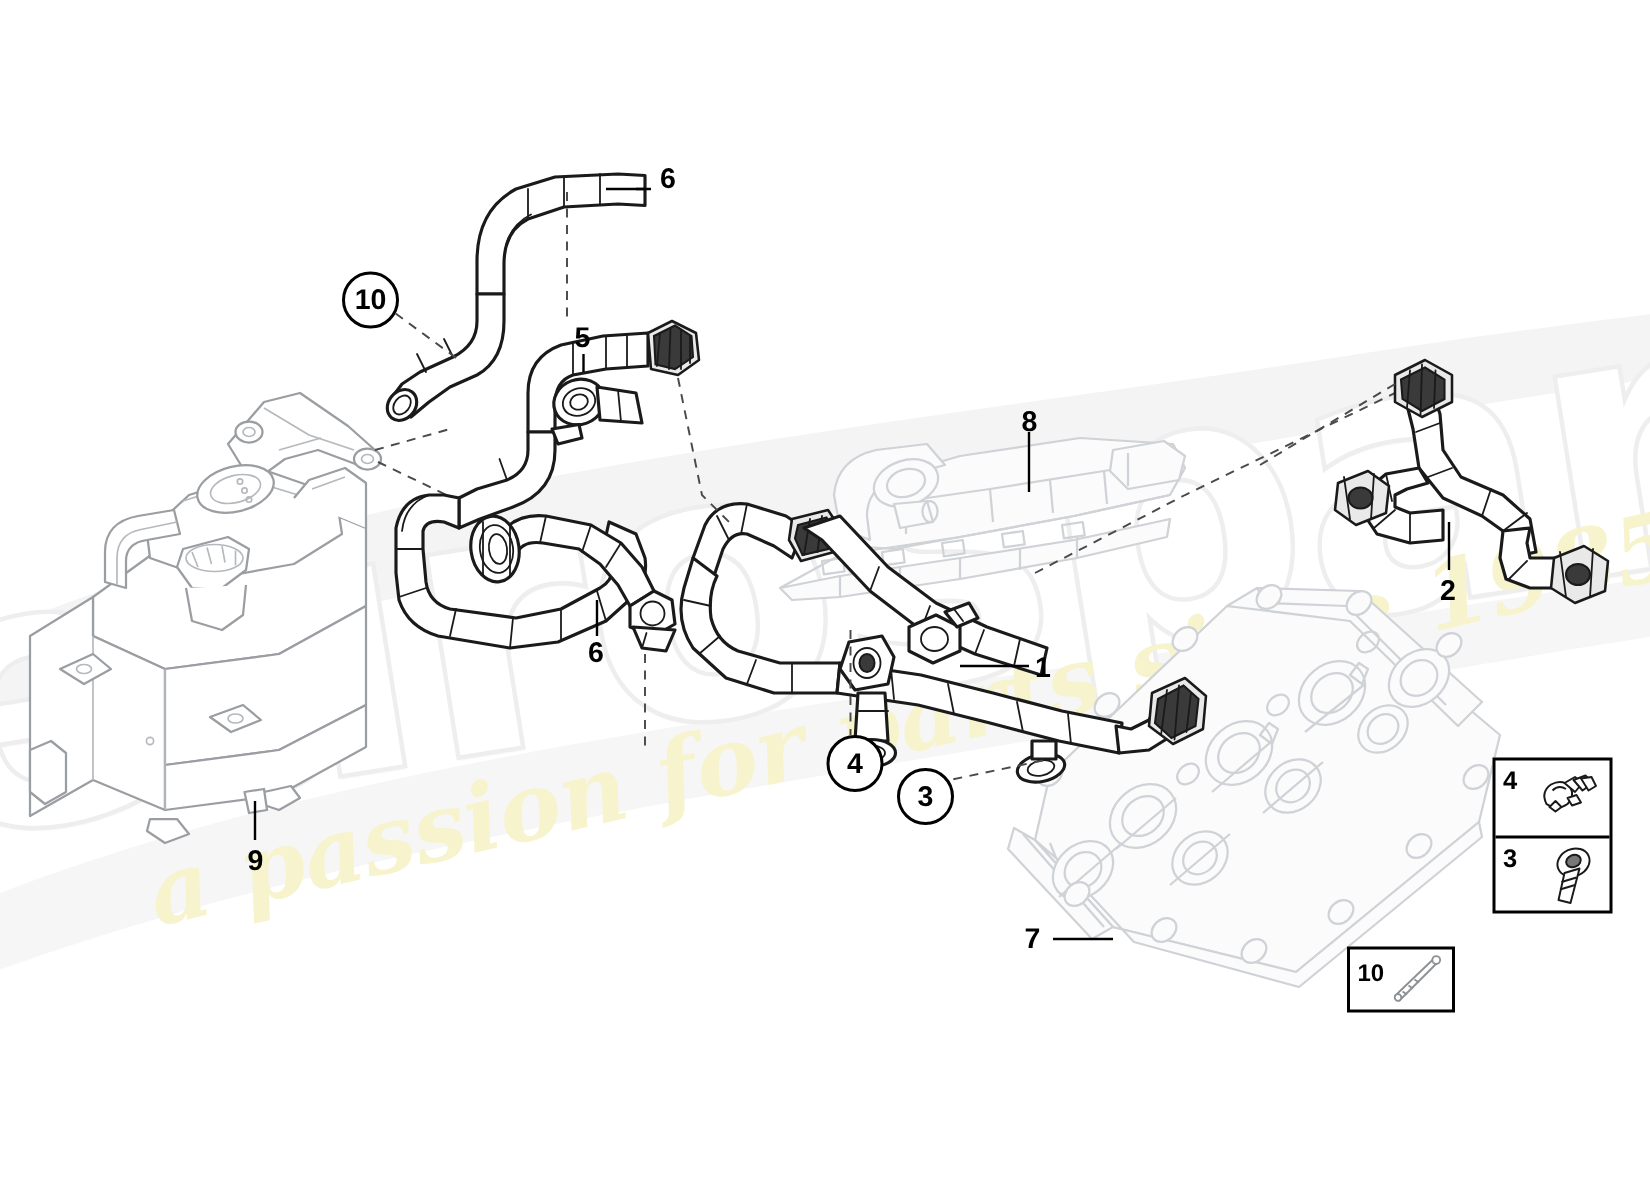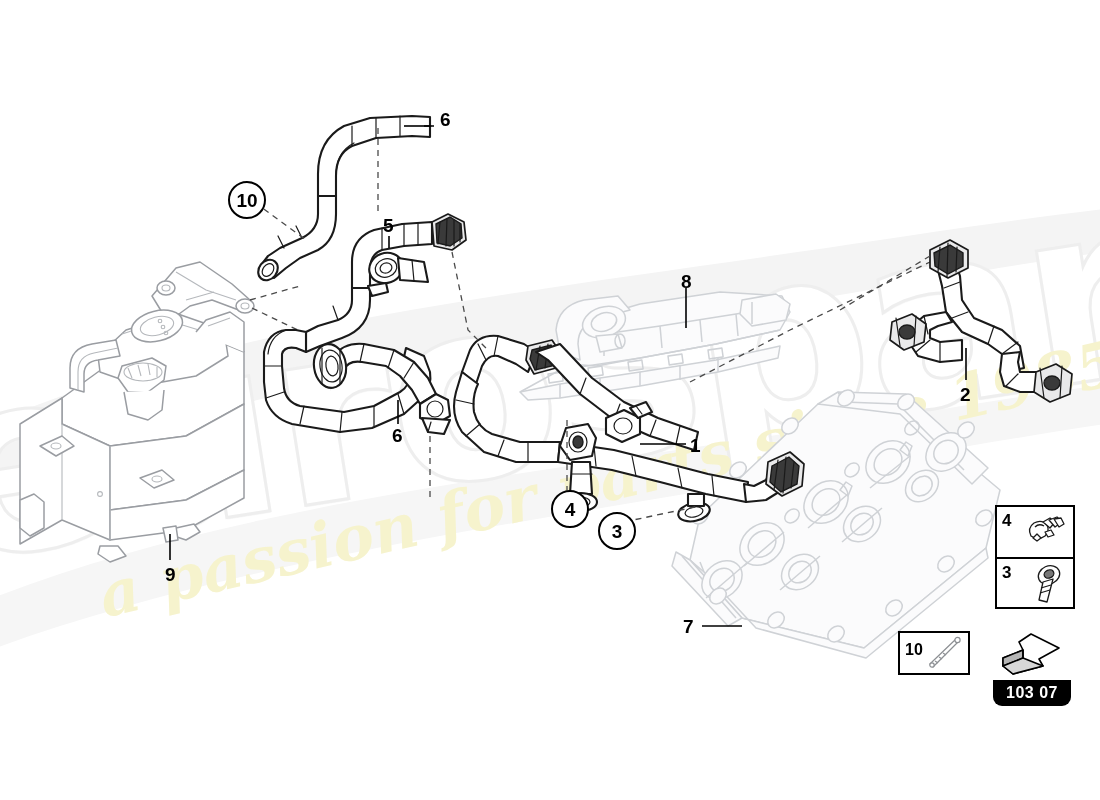--- a/index.html
+++ b/index.html
@@ -499,25 +499,14 @@
     <svg width="44" height="36" viewBox="0 0 44 36" style="position:absolute;right:2px;top:1px;">
       <g fill="#ffffff" stroke="#8c8f93" stroke-width="1.2" stroke-linejoin="round">
         <path d="M8,30 L11,27 L34,5 L37,7 L14,30 L11,33 Z"></path>
         <circle cx="35.5" cy="6" r="2.6"></circle>
         <circle cx="10" cy="31" r="2.2"></circle>
         <path d="M13,27 L16,29 M17,23 L20,25 M21,19 L24,21"></path>
       </g>
     </svg>
   </div>
 
-  <div class="badge">
-    <svg class="badge-arrow" viewBox="0 0 78 52">
-      <g stroke="#000" stroke-width="1.6" stroke-linejoin="round">
-        <path d="M38,6 L66,20 L46,31 L50,38 L20,46 L10,38 L10,30 L30,22 L26,14 Z" fill="#ffffff"></path>
-        <path d="M10,38 L10,30 L30,22 L30,30 Z" fill="#b5b5b5"></path>
-        <path d="M30,30 L50,38 L20,46 L10,38 Z" fill="#d8d8d8"></path>
-        <path d="M30,22 L30,30"></path>
-      </g>
-    </svg>
-    <div class="badge-label">103 07</div>
-  </div>
 
 </div>
 
 </body></html>

